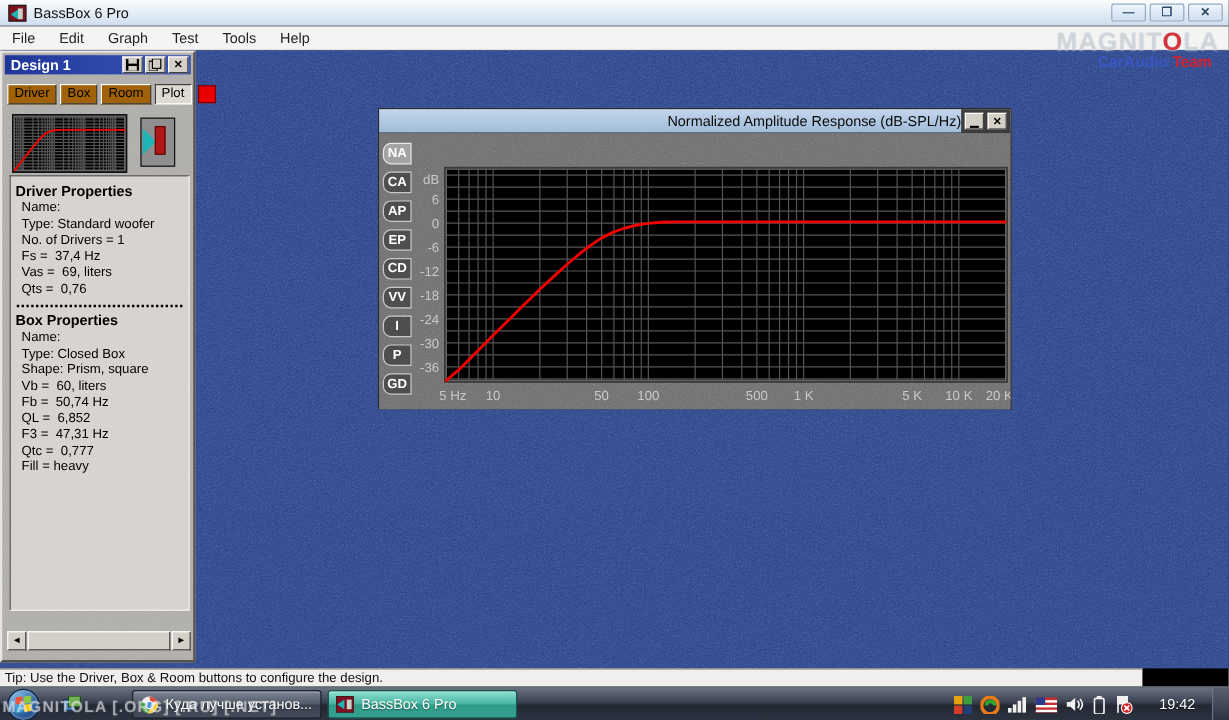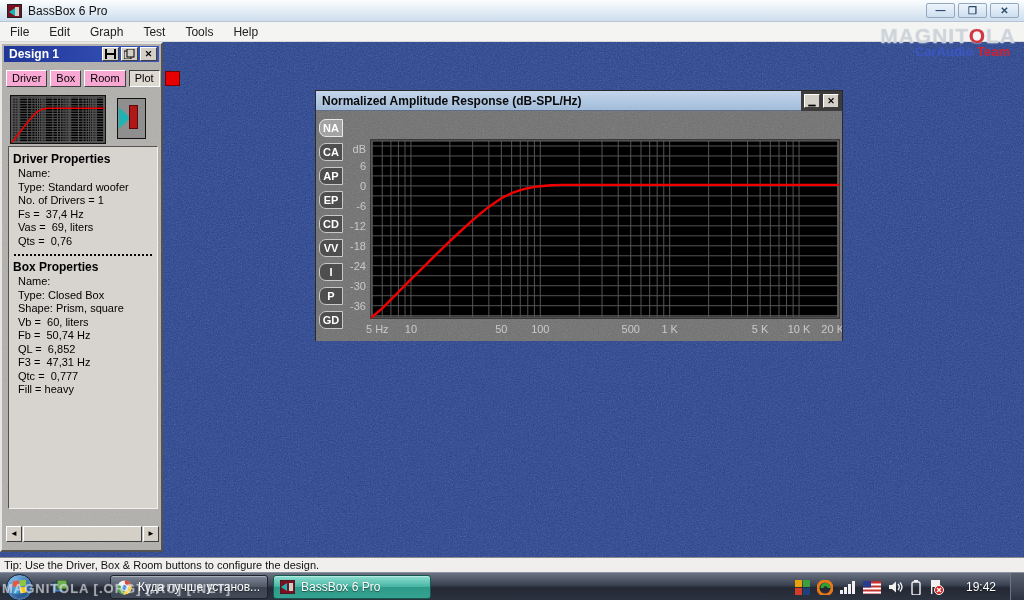--- a/index.html
+++ b/index.html
@@ -39,21 +39,21 @@
   
   #design-panel { left:0; top:0; width:163px; height:510px; background:#b2b0ad;
     border:2px solid; border-color:#e8e6e2 #55534f #55534f #e8e6e2; }
   #design-titlebar { position:absolute; left:2px; top:2px; right:2px; height:16px;
     background:linear-gradient(90deg,#20379a,#3a55b8); display:flex; align-items:center; }
   #design-title { color:#fff; font-weight:bold; font-size:12px; padding-left:5px; flex:1; }
   .mini-btn { width:17px; height:14px; margin-right:2px; background:#d4d0c8;
     border:1px solid; border-color:#fff #404040 #404040 #fff; display:flex; align-items:center; justify-content:center;
     font-size:9px; font-weight:bold; color:#000; line-height:1; }
   #design-tabs { position:absolute; left:4px; top:26px; display:flex; gap:3px; align-items:center; }
-  .tab { font-size:11px; color:#000; padding:1px 5px 2px; background:#f9a8d4;
+  .tab { font-size:11px; color:#000; padding:1px 5px 2px; background:#a16207;
     border:1px solid; border-color:#fff #404040 #404040 #fff; }
   .tab.active { border-color:#404040 #fff #fff #404040; background:#dedad2; }
   #plot-color-swatch { width:15px; height:15px; background:#e80000; border:1px solid #7a0000; margin-left:2px; }
   #mini-graph { position:absolute; left:8px; top:51px; width:96px; height:49px; border:1px solid #111; background:#000; }
   #speaker-thumb { position:absolute; left:115px; top:54px; width:29px; height:41px; background:#8f8f8f; border:1px solid #111; }
   #speaker-thumb .cone { position:absolute; left:1px; top:8px; width:0; height:0;
     border-top:11px solid transparent; border-bottom:11px solid transparent; border-left:11px solid #1fb3b3; }
   #speaker-thumb .mag { position:absolute; left:11px; top:6px; width:9px; height:24px; background:#b01818; border:1px solid #5a0808; }
 
   #props-box { position:absolute; left:6px; top:102px; width:150px; height:363px; background:#d7d4cf;
@@ -64,33 +64,33 @@
 
   #panel-hscroll { position:absolute; left:4px; top:482px; width:153px; height:16px; background:#c6c3be; display:flex; }
   .scroll-arrow { width:16px; height:16px; background:#d4d0c8; border:1px solid; border-color:#fff #404040 #404040 #fff;
     font-size:8px; line-height:14px; text-align:center; color:#000; }
   #panel-hscroll .thumb { flex:1; margin:0 1px; background:#d4d0c8; border:1px solid; border-color:#fff #404040 #404040 #fff; }
 
   
   #graph-window { left:315px; top:48px; width:528px; height:251px; border:1px solid #2a2a2a; background:#6b6b6b; }
   #graph-titlebar { position:absolute; left:0; top:0; width:526px; height:20px;
     background:linear-gradient(#c3d6ec,#a2bcd9); border-bottom:1px solid #5f7088; display:flex; align-items:center; }
-  #graph-title { font-size:12px; font-weight:bold; color:#0a0a0a; padding-left:6px; flex:1; }
+  #graph-title { font-size:12px; font-weight:normal; color:#0a0a0a; padding-left:6px; flex:1;text-align:right; }
   #graph-btn-strip { height:20px; background:#3c3c3c; display:flex; align-items:center; padding:0 3px; gap:3px; }
   .gwinbtn { width:16px; height:14px; background:#d4d0c8; border:1px solid; border-color:#fff #404040 #404040 #fff;
     font-size:9px; font-weight:bold; color:#000; text-align:center; line-height:12px; }
   #graph-body { position:absolute; left:0; top:20px; width:526px; height:230px; background:#6e6e6e; overflow:hidden; }
   #graph-tabs { position:absolute; left:3px; top:8px; width:24px; z-index:5; }
   .gtab { width:24px; height:18px; margin-bottom:6px; background:#4e4e4e; color:#fff; font-size:11px; font-weight:bold;
     border:1px solid #c9c9c9; border-radius:7px 0 0 7px; display:flex; align-items:center; justify-content:center; }
   .gtab.active { background:#a3a3a3; color:#fff; border-color:#e8e8e8; }
   #chart-svg { position:absolute; left:30px; top:0; }
 
   
-  #tipbar { left:0; top:557px; width:1024px; height:15px; background:#f0efed; border-top:1px solid #8a8a8a;
+  #tipbar { left:0; top:557px; width:952px; height:15px; background:#f0efed; border-top:1px solid #8a8a8a;
     font-size:11px; color:#111; padding-left:4px; line-height:14px; }
 
   
   #taskbar { left:0; top:572px; width:1024px; height:28px;
     background:linear-gradient(#6b7383,#3a4150 45%,#232833 55%,#2c3340);
     border-top:1px solid #8b93a2; display:flex; align-items:center; }
   #start-orb { position:absolute; left:6px; top:1px; width:27px; height:27px; border-radius:50%;
     background:radial-gradient(circle at 35% 30%, #7ec0ef, #1c4f8d 65%, #0c2c55); border:1px solid #0a2644;
     box-shadow:inset 0 0 4px rgba(255,255,255,.6); z-index:2; }
   #quick-launch { position:absolute; left:52px; top:7px; width:16px; height:14px; z-index:2; }

